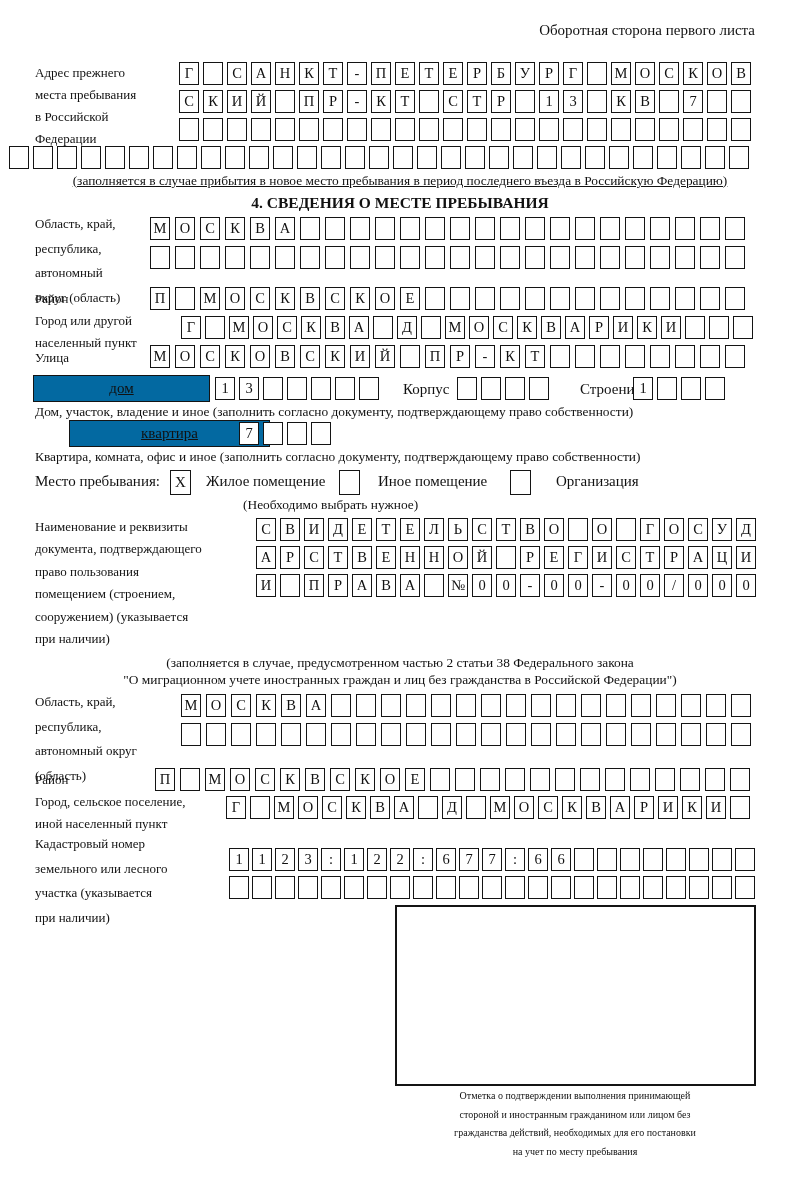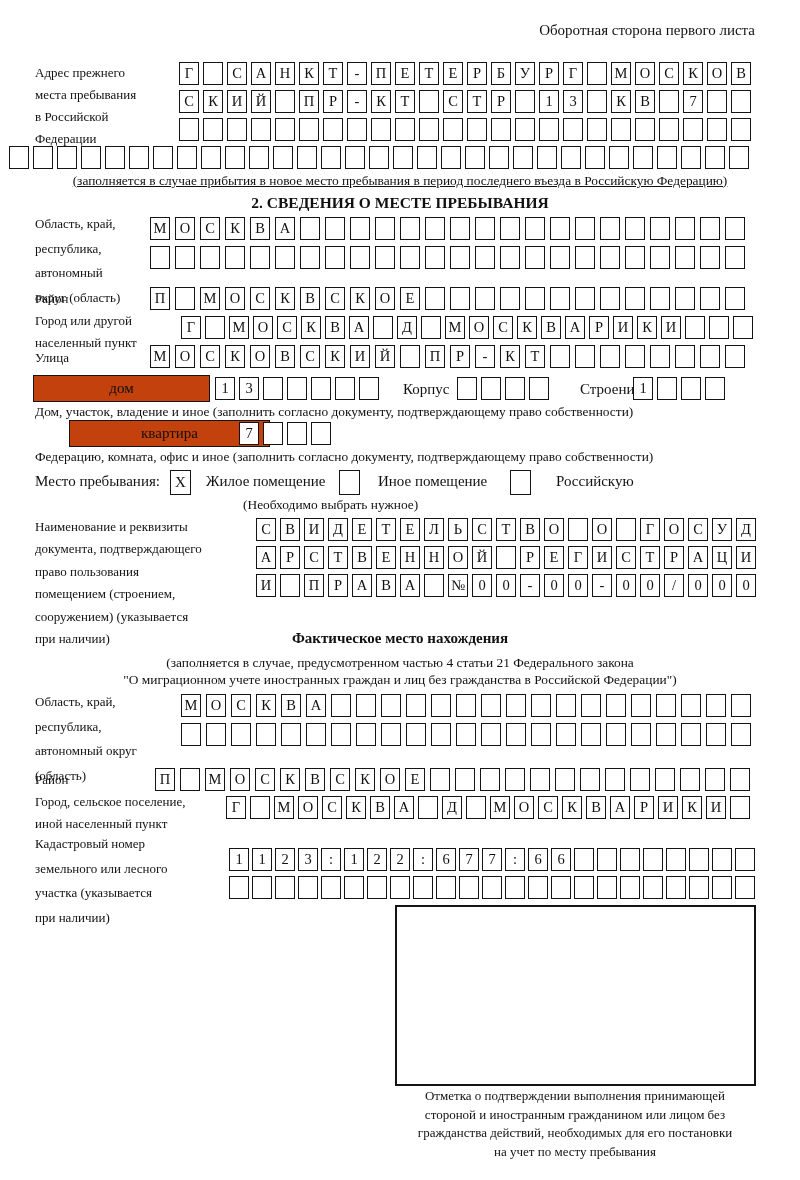--- a/index.html
+++ b/index.html
@@ -15,26 +15,26 @@
   .title{font-size:15.5px;font-weight:bold;}
 
   .cells{position:absolute;display:flex;gap:4px;}
   .cells.g3{gap:3px;}
   .cells.g5{gap:5px;}
   .cell{flex:none;width:20px;height:23px;box-sizing:border-box;border:1.6px solid #141414;
         display:flex;align-items:center;justify-content:center;
         font-size:14.5px;line-height:1;background:#fff;}
 
   .bigfield{position:absolute;box-sizing:border-box;border:1.7px solid #141414;
-            display:flex;align-items:center;justify-content:center;font-size:15px;background:#c2410c;}
+            display:flex;align-items:center;justify-content:center;font-size:15px;background:#0369a1;text-decoration:underline;}
   .checkbox{position:absolute;box-sizing:border-box;border:1.6px solid #141414;width:21px;height:25px;
             display:flex;align-items:center;justify-content:center;font-size:15px;background:#fff;}
   .inline-label{position:absolute;font-size:15px;white-space:nowrap;}
   .stamp-box{position:absolute;border:2px solid #141414;background:#fff;}
-  .stamp-caption{position:absolute;font-size:13px;line-height:18.5px;text-align:center;white-space:pre-line;}
+  .stamp-caption{position:absolute;font-size:10px;line-height:18.5px;text-align:center;white-space:pre-line;}
 </style>
 </head>
 <body>
 
 <div id="form">
 
   <div class="abs" style="top:22px;right:45px;font-size:15px;">Оборотная сторона первого листа</div>
 
   <div class="abs label" style="left:35px;top:62px;">Адрес прежнего
 места пребывания
@@ -146,21 +146,21 @@
       <span class="cell"></span>
       <span class="cell"></span>
       <span class="cell"></span>
       <span class="cell"></span>
       <span class="cell"></span>
       <span class="cell"></span>
       <span class="cell"></span>
     </div>
   <div class="abs caption center" style="top:173px;text-decoration:underline;">(заполняется в случае прибытия в новое место пребывания в период последнего въезда в Российскую Федерацию)</div>
 
-  <div class="abs title center" style="top:194px;">2. СВЕДЕНИЯ О МЕСТЕ ПРЕБЫВАНИЯ</div>
+  <div class="abs title center" style="top:194px;">4. СВЕДЕНИЯ О МЕСТЕ ПРЕБЫВАНИЯ</div>
 
   <div class="abs label lh24" style="left:35px;top:212px;">Область, край,
 республика,
 автономный
 округ (область)</div>
   <div class="cells g5" style="left:150px;top:217px;">
       <span class="cell">М</span>
       <span class="cell">О</span>
       <span class="cell">С</span>
       <span class="cell">К</span>
@@ -323,29 +323,29 @@
     </div>
   <div class="abs caption" style="left:35px;top:404px;">Дом, участок, владение и иное (заполнить согласно документу, подтверждающему право собственности)</div>
 
   <div class="bigfield" style="left:33px;top:420px;width:201px;height:27px;margin-left:36px;">квартира</div>
   <div class="cells" style="left:239px;top:422px;">
       <span class="cell">7</span>
       <span class="cell"></span>
       <span class="cell"></span>
       <span class="cell"></span>
     </div>
-  <div class="abs caption" style="left:35px;top:449px;">Федерацию, комната, офис и иное (заполнить согласно документу, подтверждающему право собственности)</div>
+  <div class="abs caption" style="left:35px;top:449px;">Квартира, комната, офис и иное (заполнить согласно документу, подтверждающему право собственности)</div>
 
   <div class="inline-label" style="left:35px;top:473px;">Место пребывания:</div>
   <div class="checkbox" style="left:170px;top:470px;">X</div>
   <div class="inline-label" style="left:206px;top:473px;">Жилое помещение</div>
   <div class="checkbox" style="left:339px;top:470px;"></div>
   <div class="inline-label" style="left:378px;top:473px;">Иное помещение</div>
   <div class="checkbox" style="left:510px;top:470px;"></div>
-  <div class="inline-label" style="left:556px;top:473px;">Российскую</div>
+  <div class="inline-label" style="left:556px;top:473px;">Организация</div>
   <div class="abs caption" style="left:243px;top:497px;">(Необходимо выбрать нужное)</div>
 
   <div class="abs label" style="left:35px;top:516px;line-height:22.4px;">Наименование и реквизиты
 документа, подтверждающего
 право пользования
 помещением (строением,
 сооружением) (указывается
 при наличии)</div>
   <div class="cells" style="left:256px;top:518px;">
       <span class="cell">С</span>
@@ -410,22 +410,21 @@
       <span class="cell">0</span>
       <span class="cell">-</span>
       <span class="cell">0</span>
       <span class="cell">0</span>
       <span class="cell">/</span>
       <span class="cell">0</span>
       <span class="cell">0</span>
       <span class="cell">0</span>
     </div>
 
-  <div class="abs center bold" style="top:630px;font-size:15px;">Фактическое место нахождения</div>
-  <div class="abs caption center" style="top:655px;">(заполняется в случае, предусмотренном частью 4 статьи 21 Федерального закона</div>
+  <div class="abs caption center" style="top:655px;">(заполняется в случае, предусмотренном частью 2 статьи 38 Федерального закона</div>
   <div class="abs caption center" style="top:672px;">"О миграционном учете иностранных граждан и лиц без гражданства в Российской Федерации")</div>
 
   <div class="abs label lh24" style="left:35px;top:690px;">Область, край,
 республика,
 автономный округ
 (область)</div>
   <div class="cells g5" style="left:181px;top:694px;">
       <span class="cell">М</span>
       <span class="cell">О</span>
       <span class="cell">С</span>

